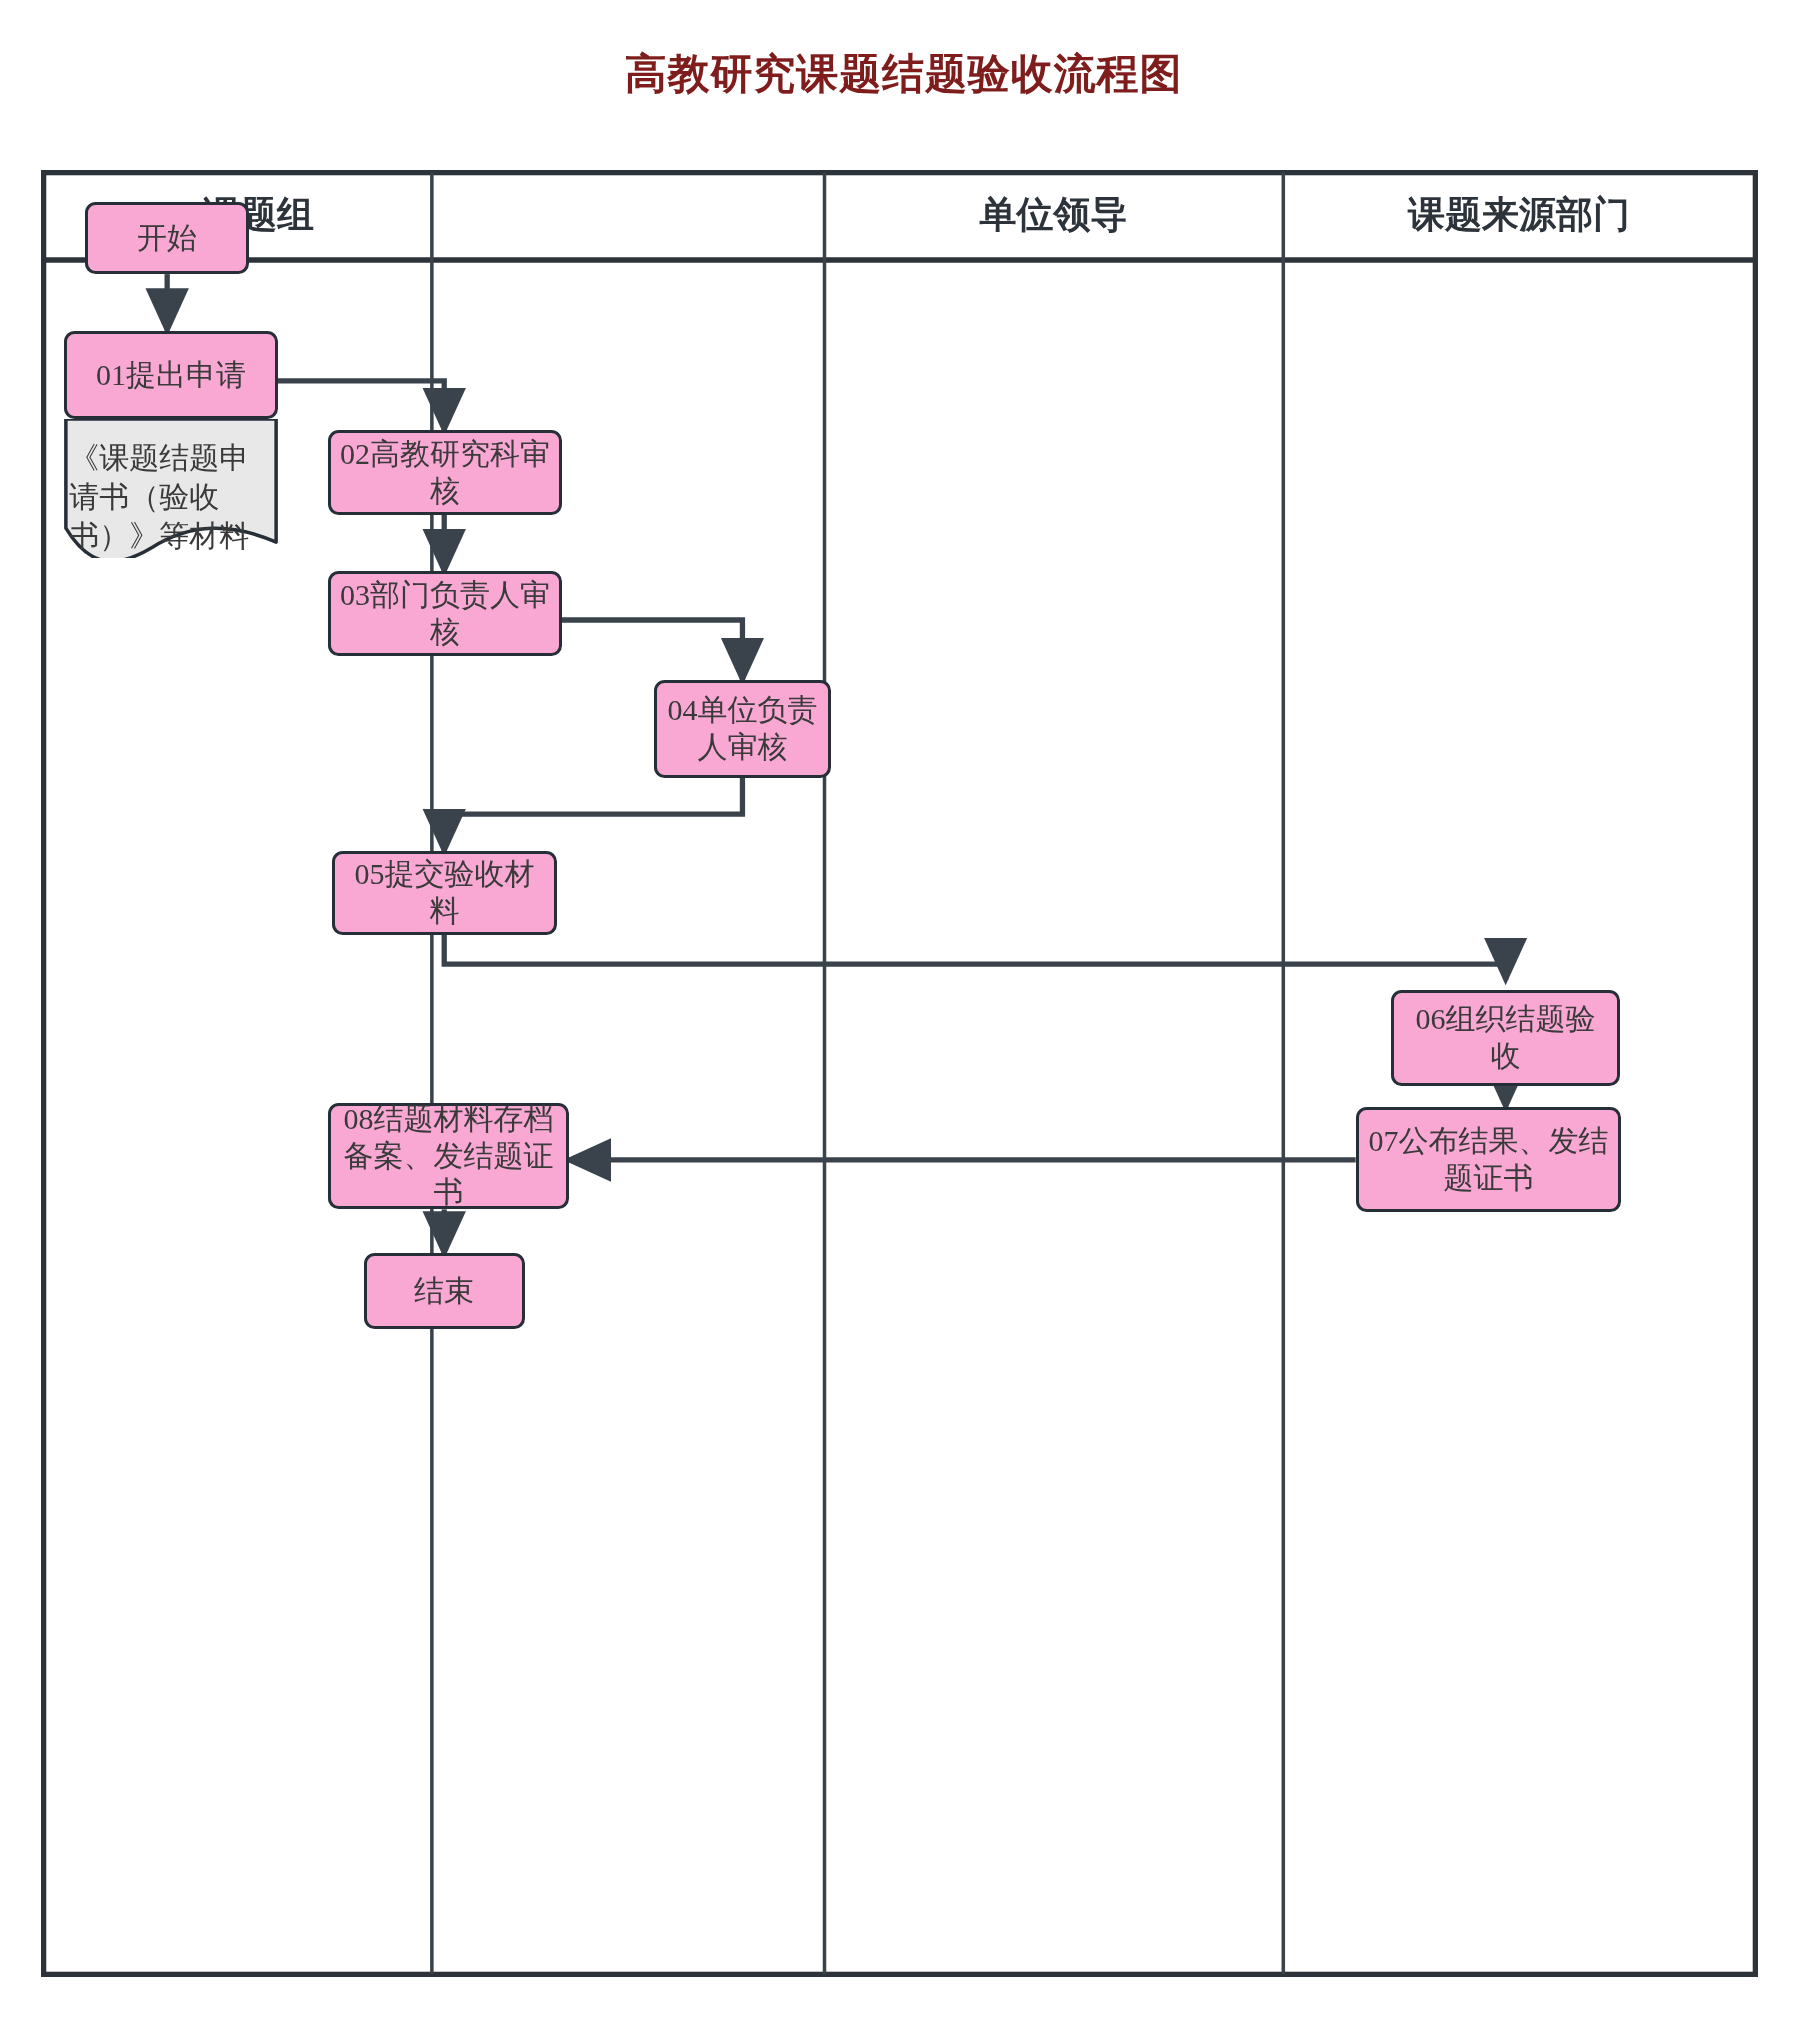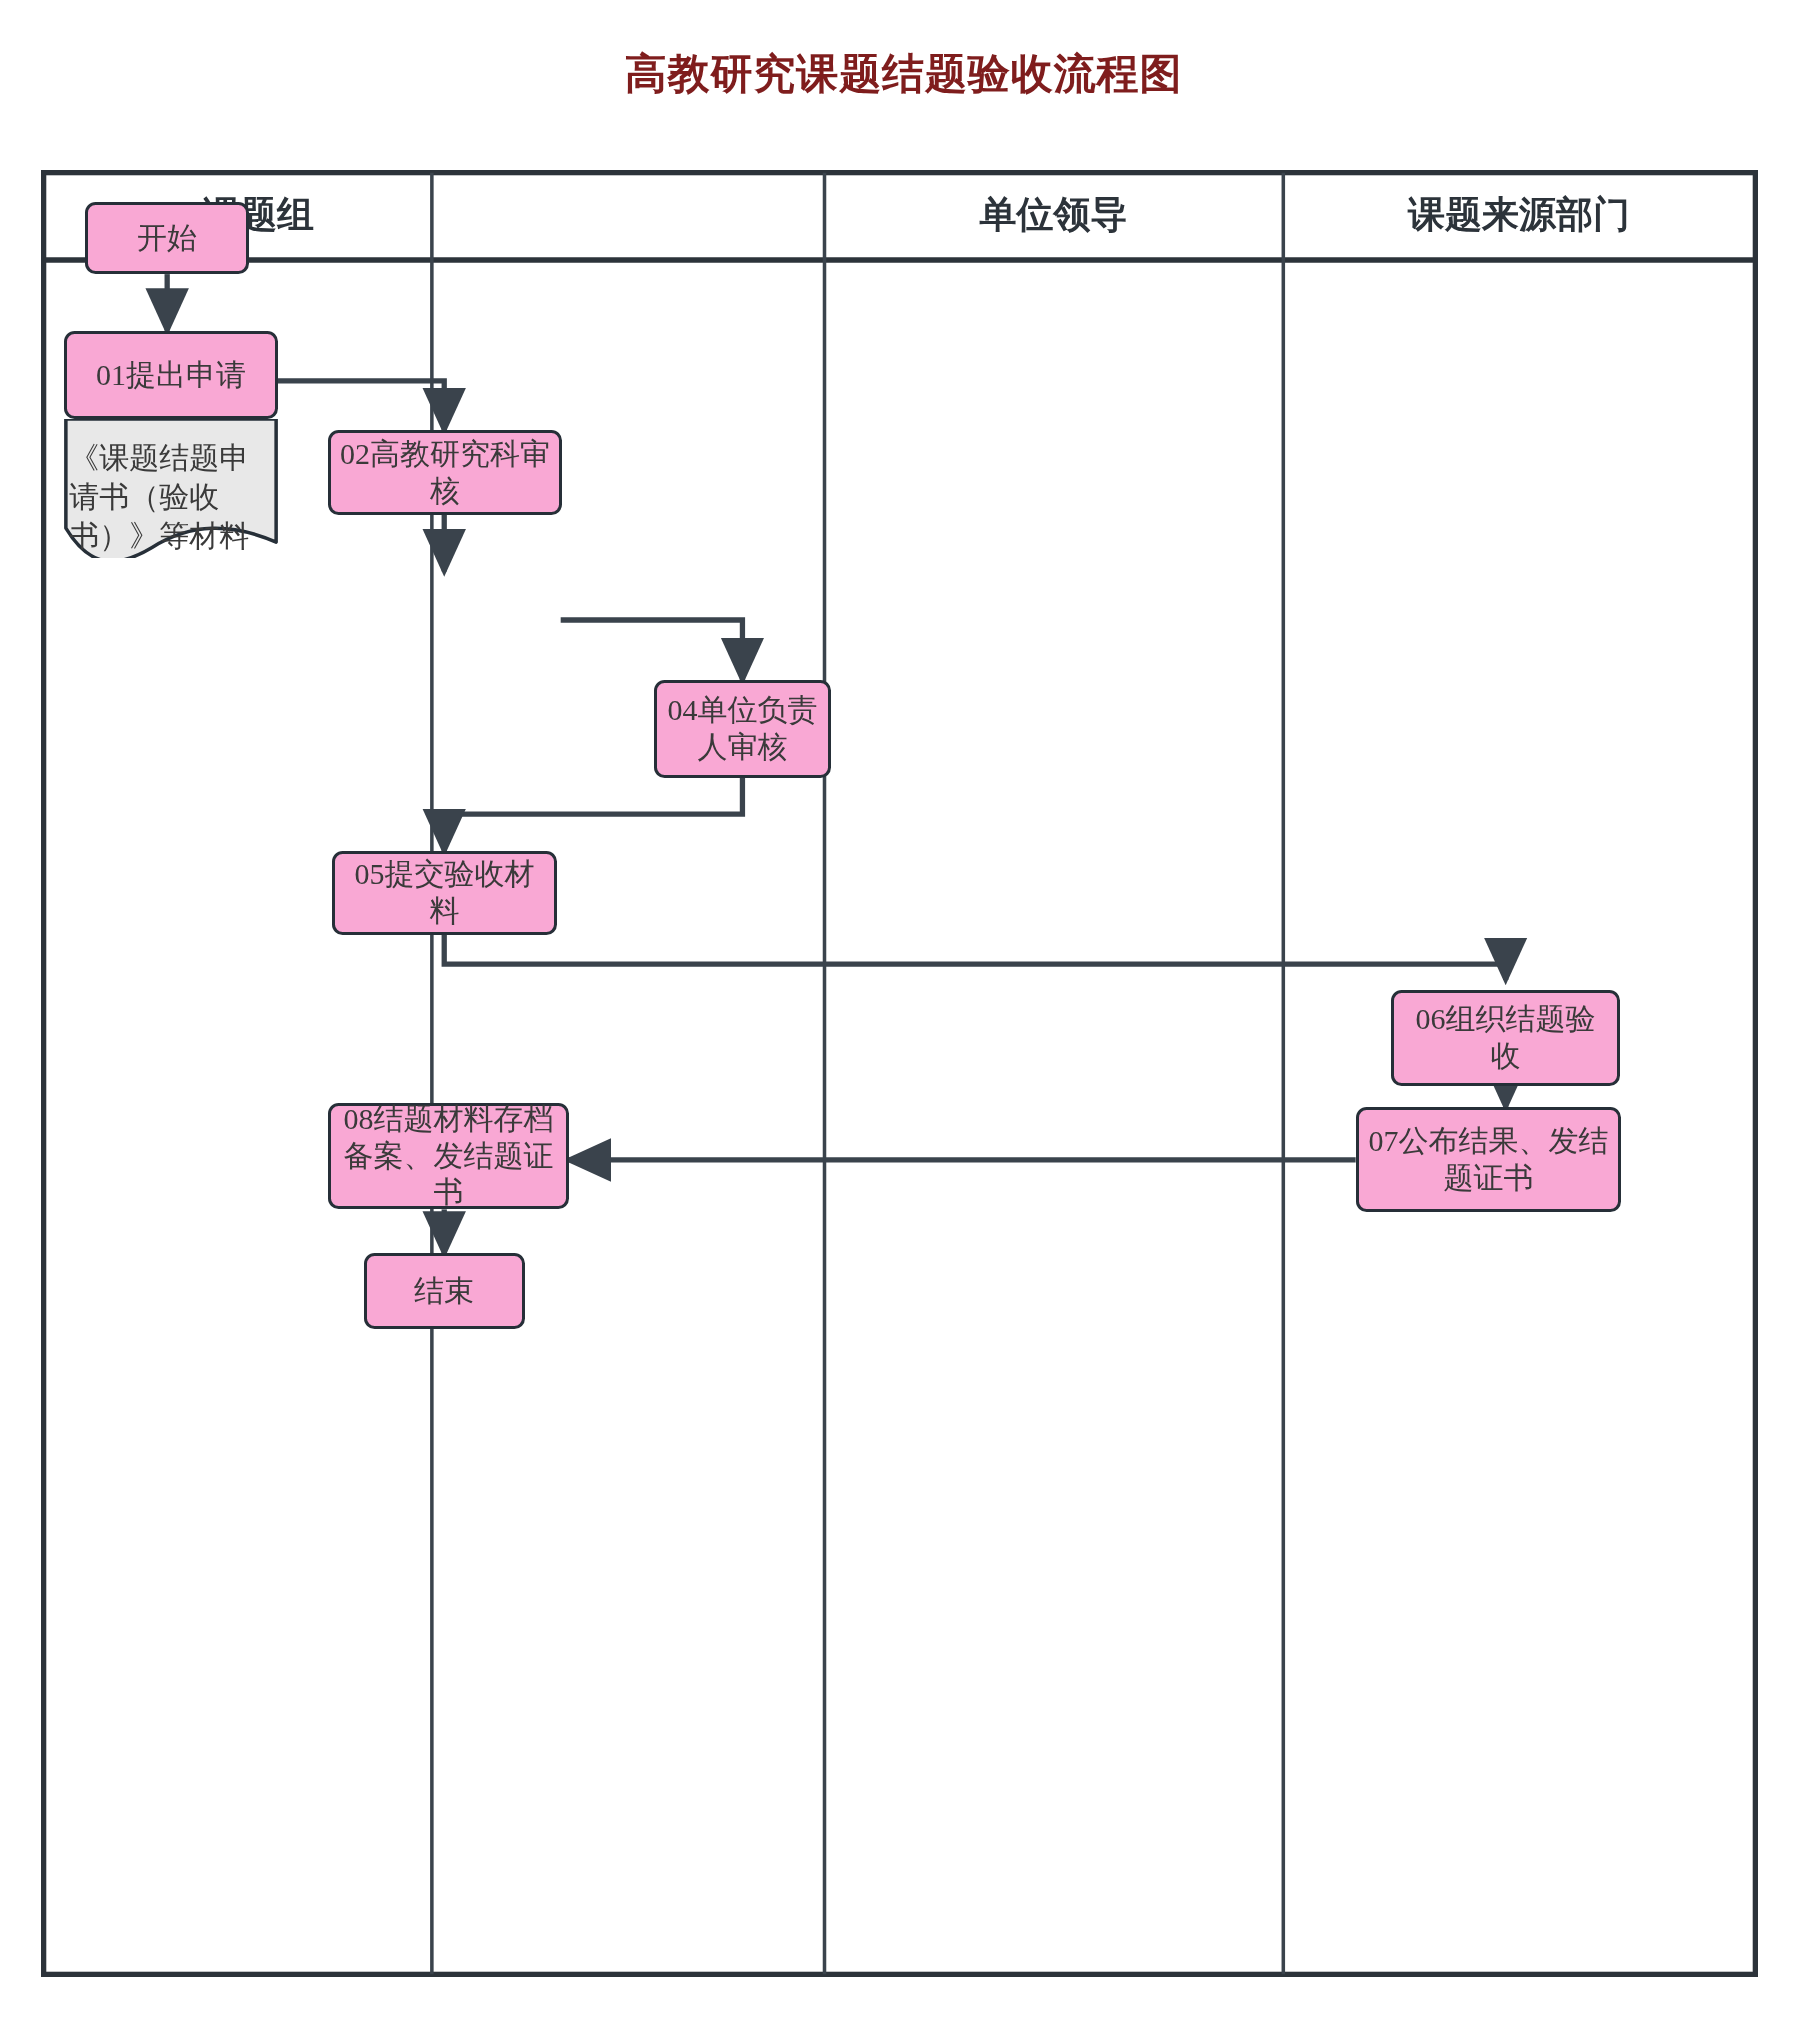--- a/index.html
+++ b/index.html
@@ -157,20 +157,23 @@
                C 145 118, 190 118, 241 140
                L 241 0 Z" fill="#e8e8e8" stroke="#262f38" stroke-width="4" stroke-linejoin="round"></path>
     </svg>
     <div class="doc-note-text">《课题结题申请书（验收书）》等材料</div>
   </div>
 
   <div class="node" style="left:287px; top:260px; width:234px; height:85px;">
     <span class="node-text">02高教研究科审核</span>
   </div>
 
+  <div class="node" style="left:287px; top:401px; width:234px; height:85px;">
+    <span class="node-text">03部门负责人审核</span>
+  </div>
 
   <div class="node" style="left:613px; top:510px; width:177px; height:98px;">
     <span class="node-text">04单位负责人审核</span>
   </div>
 
   <div class="node" style="left:291px; top:681px; width:225px; height:84px;">
     <span class="node-text">05提交验收材料</span>
   </div>
 
   <div class="node" style="left:1350px; top:772px; width:229px; height:96px;margin-top:48px;">

